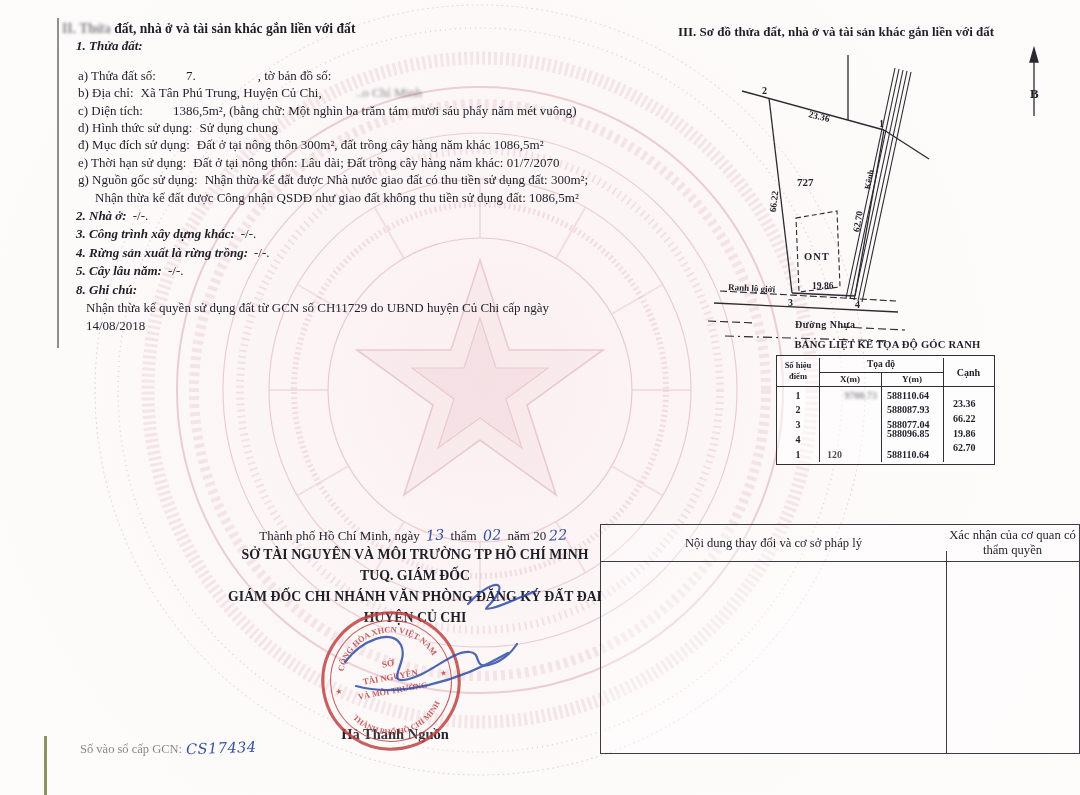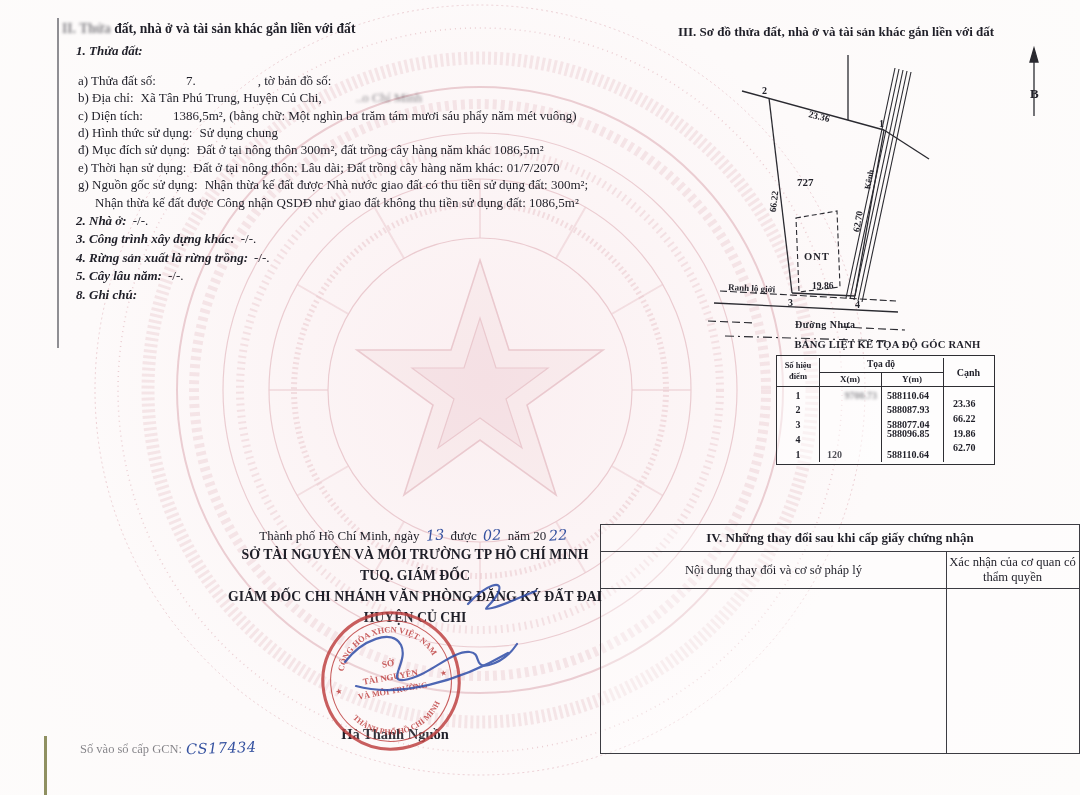--- a/index.html
+++ b/index.html
@@ -9,21 +9,21 @@
     font-family:"Liberation Serif","DejaVu Serif",serif;color:#1f1f28;
   }
   svg{display:block}
   .wm{position:absolute;left:0;top:0;pointer-events:none}
   .mline{position:absolute;left:57px;top:18px;width:1.5px;height:330px;background:#5f5f66;opacity:.7}
   .spine{position:absolute;left:44px;top:736px;width:3px;height:59px;background:#8f9061}
   .smudge{filter:blur(1.5px);opacity:.55}
 
   
   .col-left{position:absolute;left:62px;top:20px;width:548px;font-size:13px;line-height:17.4px;z-index:2}
-  .h2{font-weight:bold;font-size:13.6px;margin-bottom:5px}
+  .h2{font-weight:bold;font-size:13.6px;}
   .item-head{font-weight:bold;font-style:italic;margin-left:14px;margin-bottom:12px}
   .field{margin-left:16px;padding-left:17px;text-indent:-17px}
   .gapA{margin-left:30px}
   .gapB{margin-left:62px}
   .gapC{margin-left:30px}
   .gapS{margin-left:7px}
   .gapR{margin-left:34px}
   .item-line{margin-left:14px;font-weight:bold;font-style:italic;margin-top:1px}
   .item-line .pv{font-weight:normal;font-style:normal;margin-left:6px}
   .note{margin-left:24px;margin-top:1px}
@@ -109,20 +109,21 @@
     <div class="field"><span>c) Diện tích:</span><span class="gapC">1386,5m²,</span> <span>(bằng chữ: Một nghìn ba trăm tám mươi sáu phẩy năm mét vuông)</span></div>
     <div class="field"><span>d) Hình thức sử dụng:</span><span class="gapS">Sử dụng chung</span></div>
     <div class="field"><span>đ) Mục đích sử dụng:</span><span class="gapS">Đất ở tại nông thôn 300m², đất trồng cây hàng năm khác 1086,5m²</span></div>
     <div class="field"><span>e) Thời hạn sử dụng:</span><span class="gapS">Đất ở tại nông thôn: Lâu dài; Đất trồng cây hàng năm khác: 01/7/2070</span></div>
     <div class="field"><span>g) Nguồn gốc sử dụng:</span><span class="gapS">Nhận thừa kế đất được Nhà nước giao đất có thu tiền sử dụng đất: 300m²; Nhận thừa kế đất được Công nhận QSDĐ như giao đất không thu tiền sử dụng đất: 1086,5m²</span></div>
     <div class="item-line"><span>2. Nhà ở:</span><span class="pv">-/-.</span></div>
     <div class="item-line"><span>3. Công trình xây dựng khác:</span><span class="pv">-/-.</span></div>
     <div class="item-line"><span>4. Rừng sản xuất là rừng trồng:</span><span class="pv">-/-.</span></div>
     <div class="item-line"><span>5. Cây lâu năm:</span><span class="pv">-/-.</span></div>
     <div class="item-line"><span>8. Ghi chú:</span></div>
+    <div class="note">Nhận thừa kế quyền sử dụng đất từ GCN số CH11729 do UBND huyện Củ Chi cấp ngày 14/08/2018</div>
   </div>
 
   <div class="sec3-head">III. Sơ đồ thửa đất, nhà ở và tài sản khác gắn liền với đất</div>
 
   <svg class="diagram" width="345" height="312" viewBox="0 0 345 312">
     <g stroke="#2a2a30" stroke-width="1.3" fill="none">
 
       <line x1="334" y1="14" x2="334" y2="76"></line>
       <polygon points="330,22 334,8 338,22" fill="#2a2a30"></polygon>
 
@@ -200,33 +201,32 @@
       <div class="num" style="left:110px;top:93px">588110.64</div>
 
       <div class="num" style="left:176px;top:42px">23.36</div>
       <div class="num" style="left:176px;top:57px">66.22</div>
       <div class="num" style="left:176px;top:72px">19.86</div>
       <div class="num" style="left:176px;top:86px">62.70</div>
     </div>
   </div>
 
   <div class="sec4">
-    <div class="sec4-h">IV. Những thay đổi sau khi cấp giấy chứng nhận</div>
     <div class="sec4-cols">
       <div class="sec4-c1">Nội dung thay đổi và cơ sở pháp lý</div>
       <div class="sec4-c2">Xác nhận của cơ quan có thẩm quyền</div>
     </div>
     <div class="sec4-div"></div>
   </div>
 
   <div class="sig">
     <div class="sig-date">
       <span>Thành phố Hồ Chí Minh, ngày</span>
       <span class="hw">13</span>
-      <span>được</span>
+      <span>thẩm</span>
       <span class="hw">02</span>
       <span>năm 20</span><span class="hw">22</span>
     </div>
     <div class="sig-b">SỞ TÀI NGUYÊN VÀ MÔI TRƯỜNG TP HỒ CHÍ MINH</div>
     <div class="sig-b">TUQ. GIÁM ĐỐC</div>
     <div class="sig-b">GIÁM ĐỐC CHI NHÁNH VĂN PHÒNG ĐĂNG KÝ ĐẤT ĐAI</div>
     <div class="sig-b">HUYỆN CỦ CHI</div>
     <div class="signer">Hà Thanh Nguồn</div>
   </div>
 

